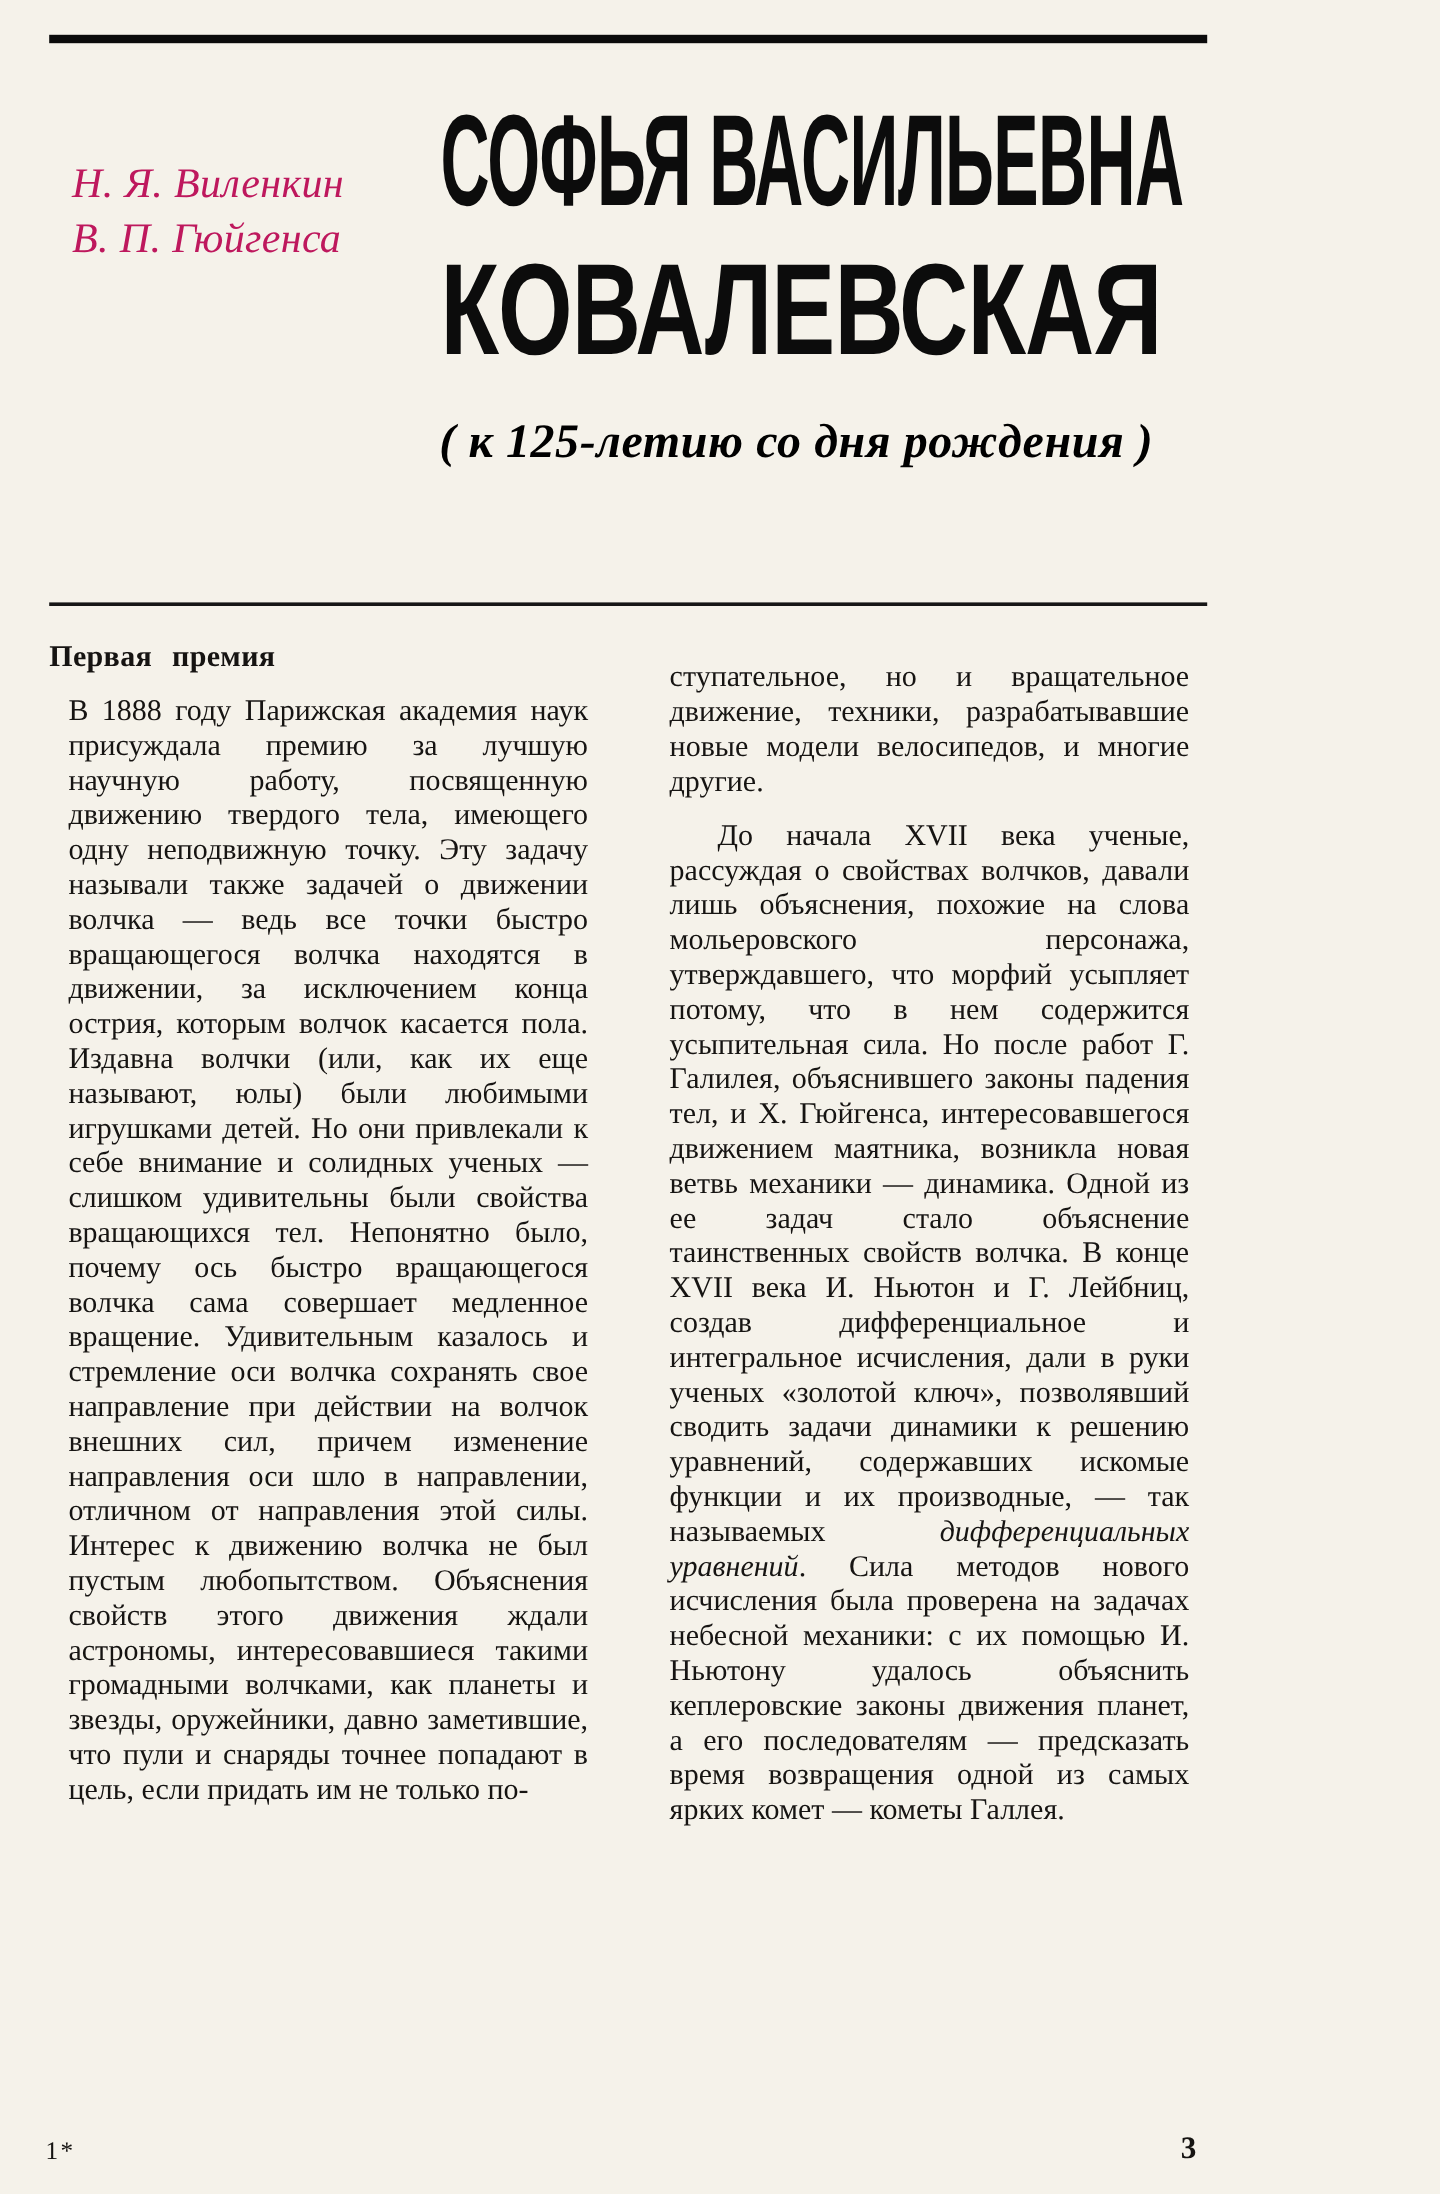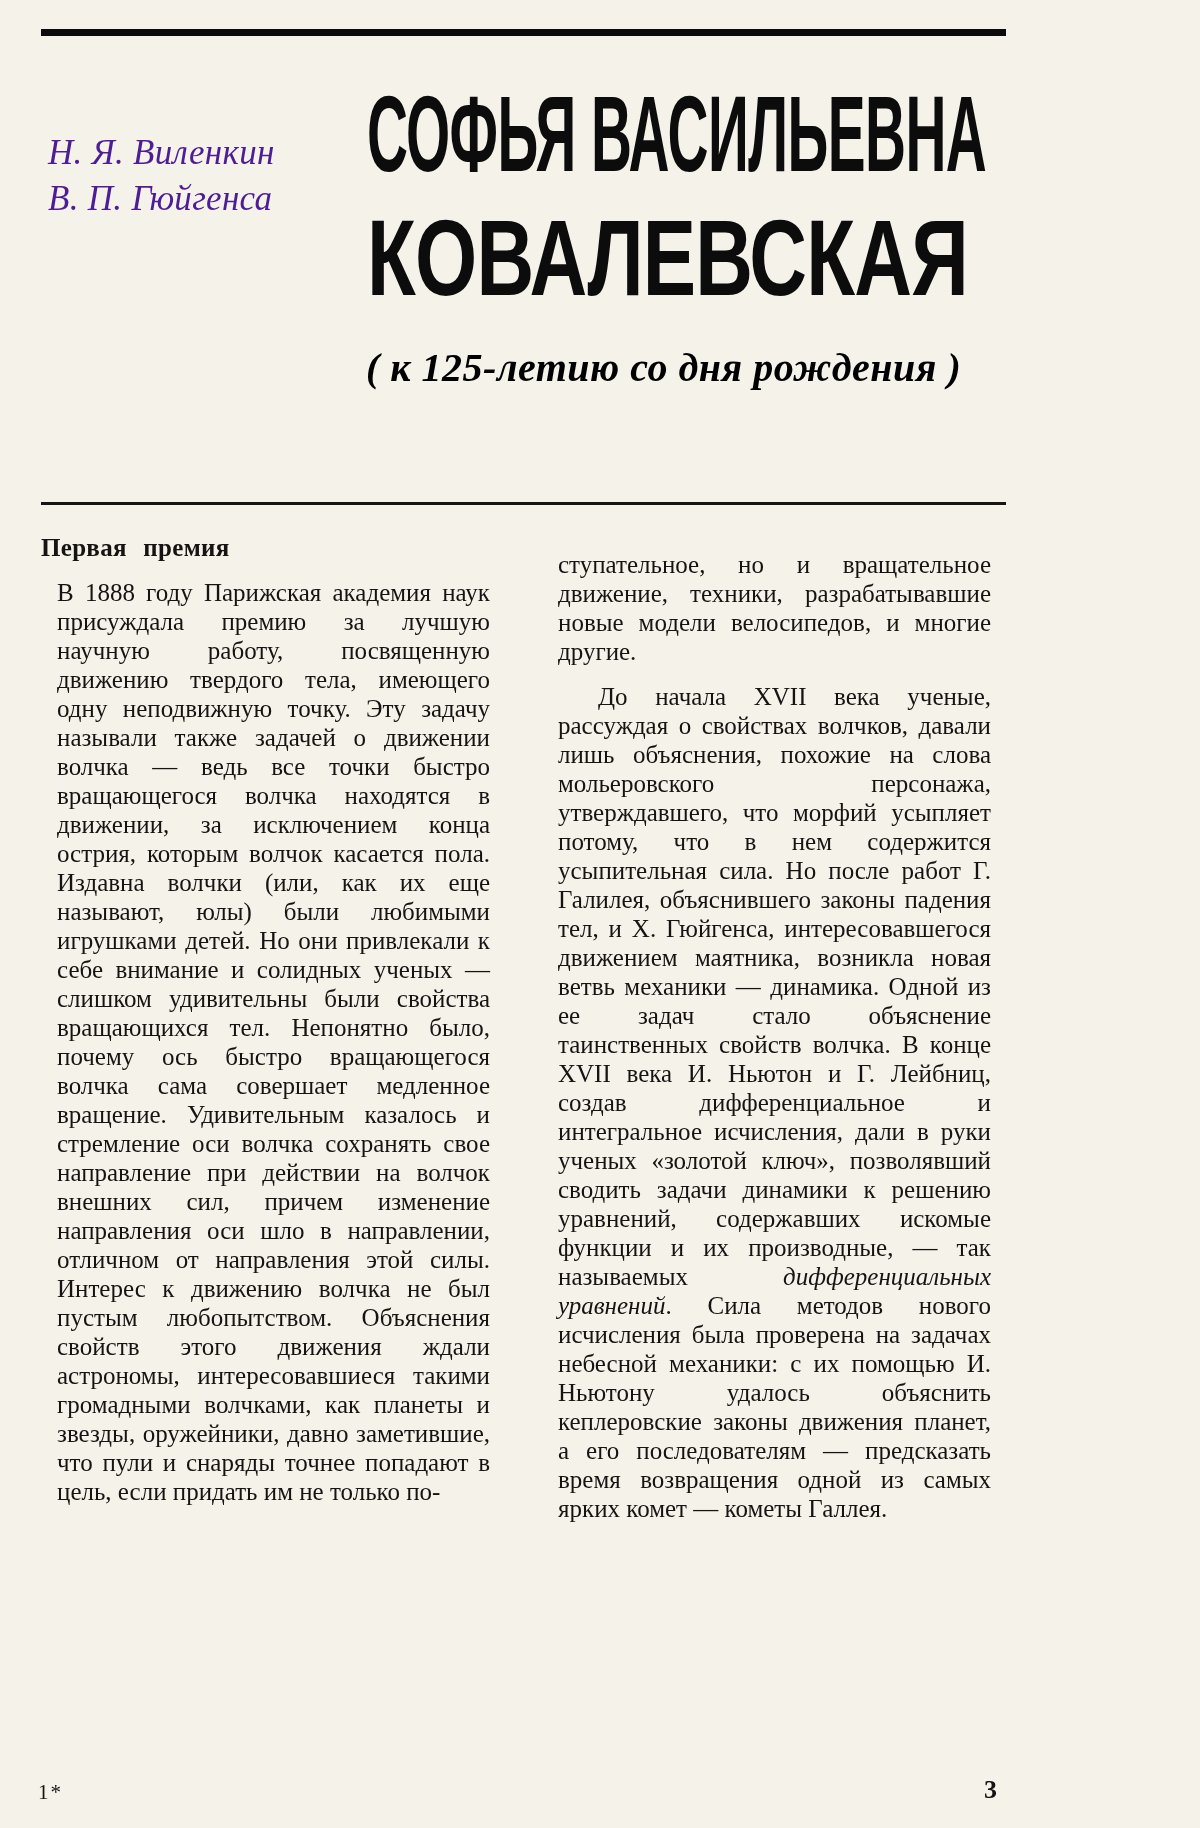--- a/index.html
+++ b/index.html
@@ -16,27 +16,27 @@
 
   .top-rule {
     position: absolute;
     left: 41px; top: 29px;
     width: 965px; height: 7px;
     background: #0b0b0b;
   }
 
   .authors {
     position: absolute;
-    left: 48px; top: 130px;
+    left: 60px; top: 130px;
     font-style: italic;
     font-size: 35px;
     line-height: 46px;
     letter-spacing: 0.3px;
     white-space: nowrap;
-    color: #4c1d95;
+    color: #be185d;
   }
 
   .title-block {
     position: absolute;
     left: 367px; top: 78px;
   }
   .title-line {
     font-family: "Liberation Sans", sans-serif;
     font-weight: 700;
     font-size: 108px;

